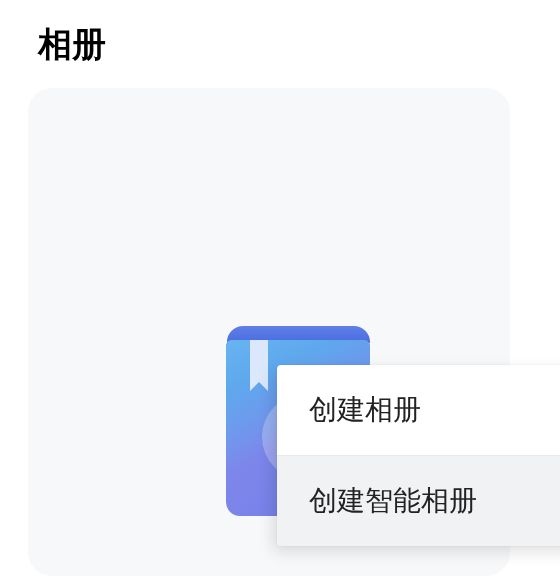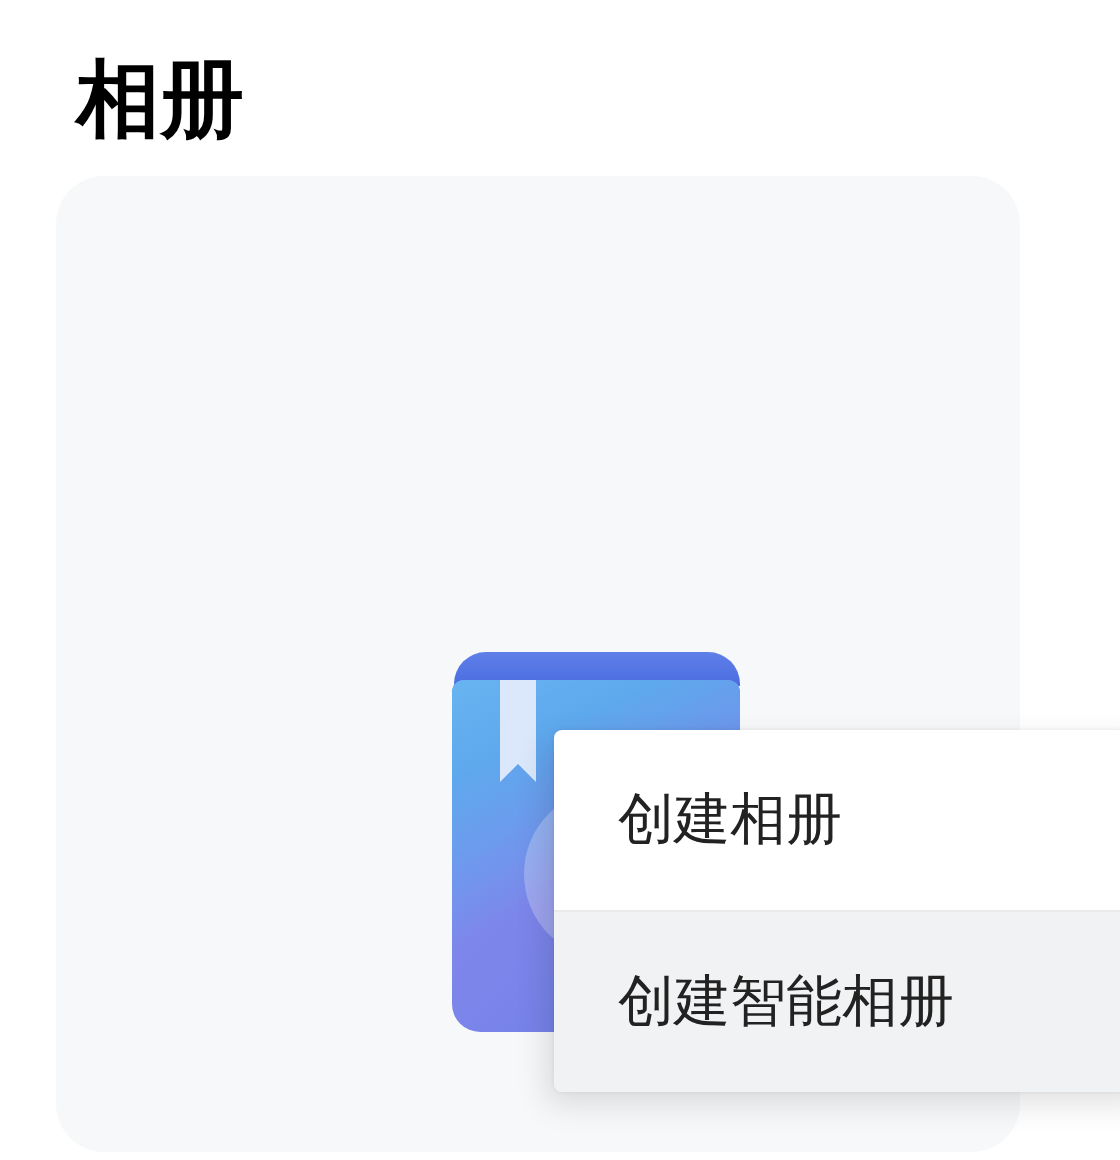--- a/index.html
+++ b/index.html
@@ -9,21 +9,21 @@
     }
     body {
       font-family: -apple-system, BlinkMacSystemFont, "Segoe UI", "PingFang SC", "Microsoft YaHei", sans-serif;
       background: #ffffff;
       width: 560px;
       height: 580px;
       position: relative;
       overflow: hidden;
     }
     .page-title {
-      font-size: 42px;
+      font-size: 34px;
       font-weight: 700;
       color: #000000;
       padding: 22px 0 0 38px;
     }
     .album-card {
       position: absolute;
       left: 28px;
       top: 88px;
       width: 482px;
       height: 488px;

